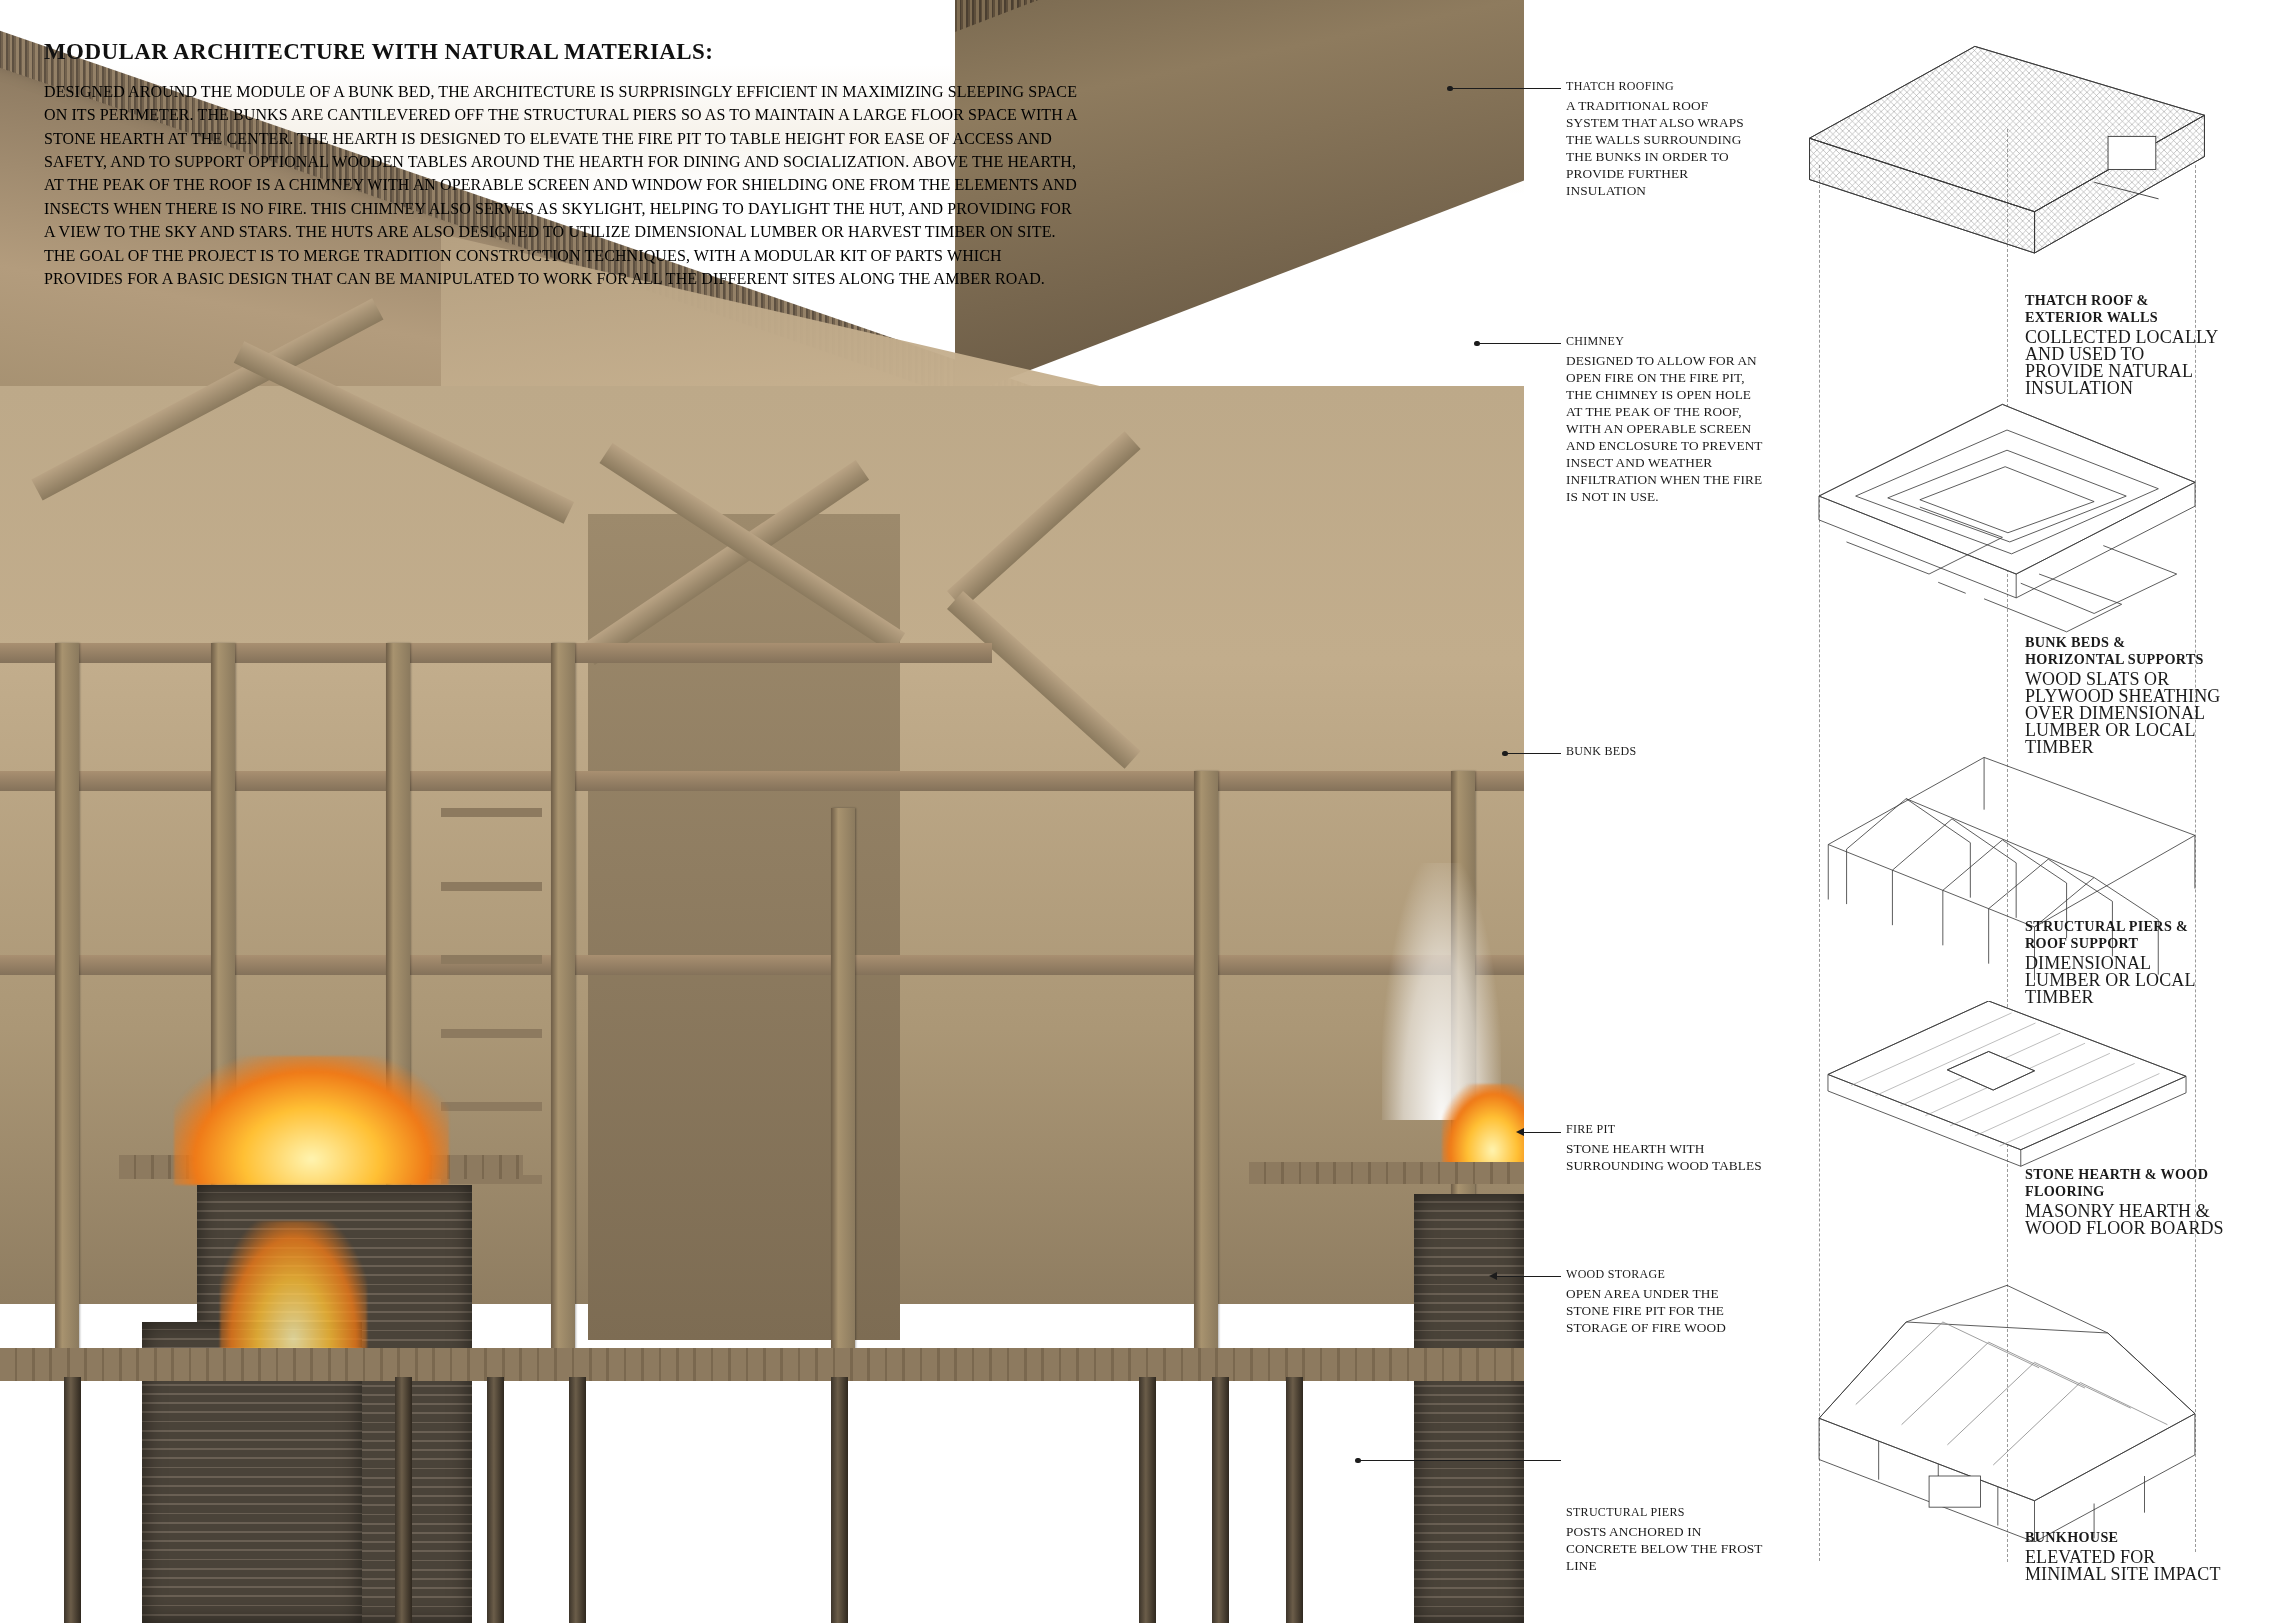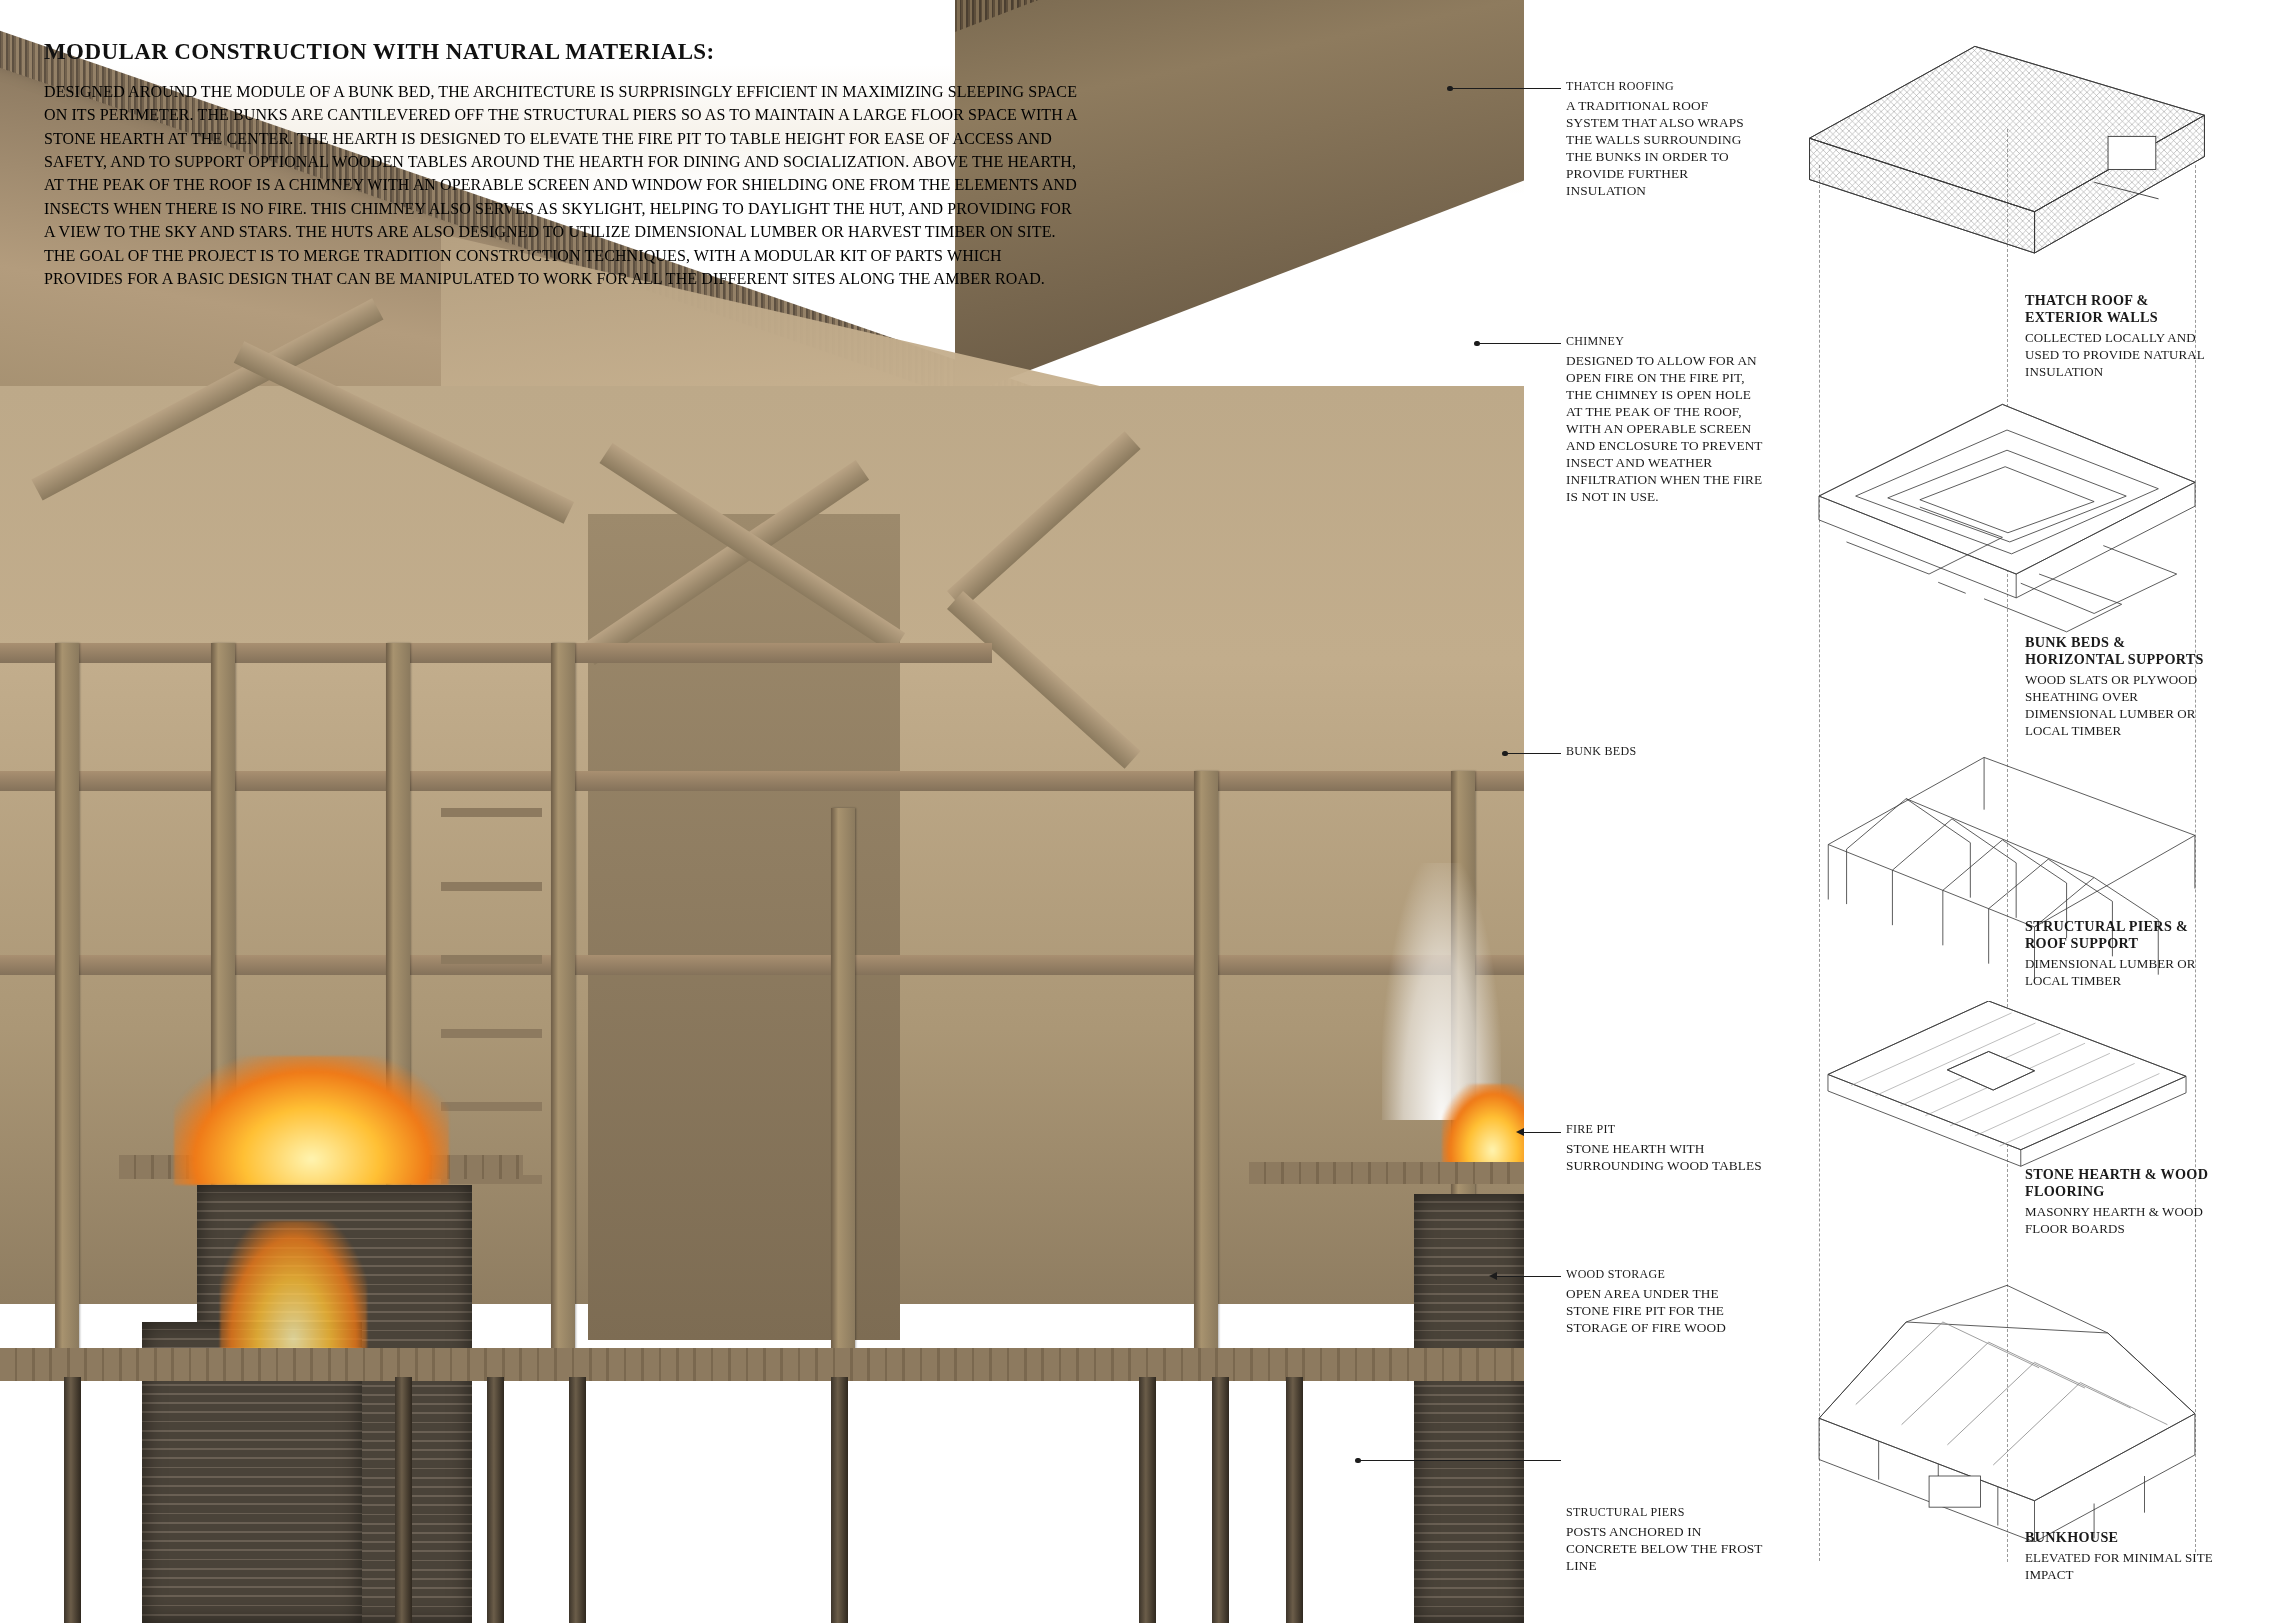--- a/index.html
+++ b/index.html
@@ -218,21 +218,21 @@
   }
   .axon-caption h3 {
     margin: 0 0 2.8px 0;
     font-size: 14.2px;
     font-weight: bold;
     letter-spacing: 0.3px;
     text-transform: uppercase;
   }
   .axon-caption p {
     margin: 0;
-    font-size: 13px;
+    font-size: 18px;
     line-height: 17px;
     letter-spacing: 0.1px;
     text-transform: uppercase;
   }
   .dashline {
     position: absolute;
     width: 0.9px;
     border-left: 0.9px dashed #9a9a9a;
   }
   svg { display: block; }
@@ -295,21 +295,21 @@
   <div class="pier" style="left:395px;  top:1377px; height:246px;"></div>
   <div class="pier" style="left:487px;  top:1377px; height:246px;"></div>
   <div class="pier" style="left:569px;  top:1377px; height:246px;"></div>
   <div class="pier" style="left:831px;  top:1377px; height:246px;"></div>
   <div class="pier" style="left:1139px; top:1377px; height:246px;"></div>
   <div class="pier" style="left:1212px; top:1377px; height:246px;"></div>
   <div class="pier" style="left:1286px; top:1377px; height:246px;"></div>
 </div>
 
 <div id="title-block">
-  <h1 id="doc-title">MODULAR CONSTRUCTION WITH NATURAL MATERIALS:</h1>
+  <h1 id="doc-title">MODULAR ARCHITECTURE WITH NATURAL MATERIALS:</h1>
   <p id="doc-paragraph">DESIGNED AROUND THE MODULE OF A BUNK BED, THE ARCHITECTURE IS SURPRISINGLY EFFICIENT IN MAXIMIZING SLEEPING SPACE ON ITS PERIMETER. THE BUNKS ARE CANTILEVERED OFF THE STRUCTURAL PIERS SO AS TO MAINTAIN A LARGE FLOOR SPACE WITH A STONE HEARTH AT THE CENTER. THE HEARTH IS DESIGNED TO ELEVATE THE FIRE PIT TO TABLE HEIGHT FOR EASE OF ACCESS AND SAFETY, AND TO SUPPORT OPTIONAL WOODEN TABLES AROUND THE HEARTH FOR DINING AND SOCIALIZATION. ABOVE THE HEARTH, AT THE PEAK OF THE ROOF IS A CHIMNEY WITH AN OPERABLE SCREEN AND WINDOW FOR SHIELDING ONE FROM THE ELEMENTS AND INSECTS WHEN THERE IS NO FIRE. THIS CHIMNEY ALSO SERVES AS SKYLIGHT, HELPING TO DAYLIGHT THE HUT, AND PROVIDING FOR A VIEW TO THE SKY AND STARS. THE HUTS ARE ALSO DESIGNED TO UTILIZE DIMENSIONAL LUMBER OR HARVEST TIMBER ON SITE. THE GOAL OF THE PROJECT IS TO MERGE TRADITION CONSTRUCTION TECHNIQUES, WITH A MODULAR KIT OF PARTS WHICH PROVIDES FOR A BASIC DESIGN THAT CAN BE MANIPULATED TO WORK FOR ALL THE DIFFERENT SITES ALONG THE AMBER ROAD.</p>
 </div>
 
 <div class="leader dot" style="left:1451px; top:88px;  width:110px;"></div>
 <div class="leader dot" style="left:1478px; top:343px; width:83px;"></div>
 <div class="leader dot" style="left:1506px; top:753px; width:55px;"></div>
 <div class="leader arrow" style="left:1524px; top:1132px; width:37px;"></div>
 <div class="leader arrow" style="left:1497px; top:1276px; width:64px;"></div>
 <div class="leader dot" style="left:1359px; top:1460px; width:202px;"></div>
 

